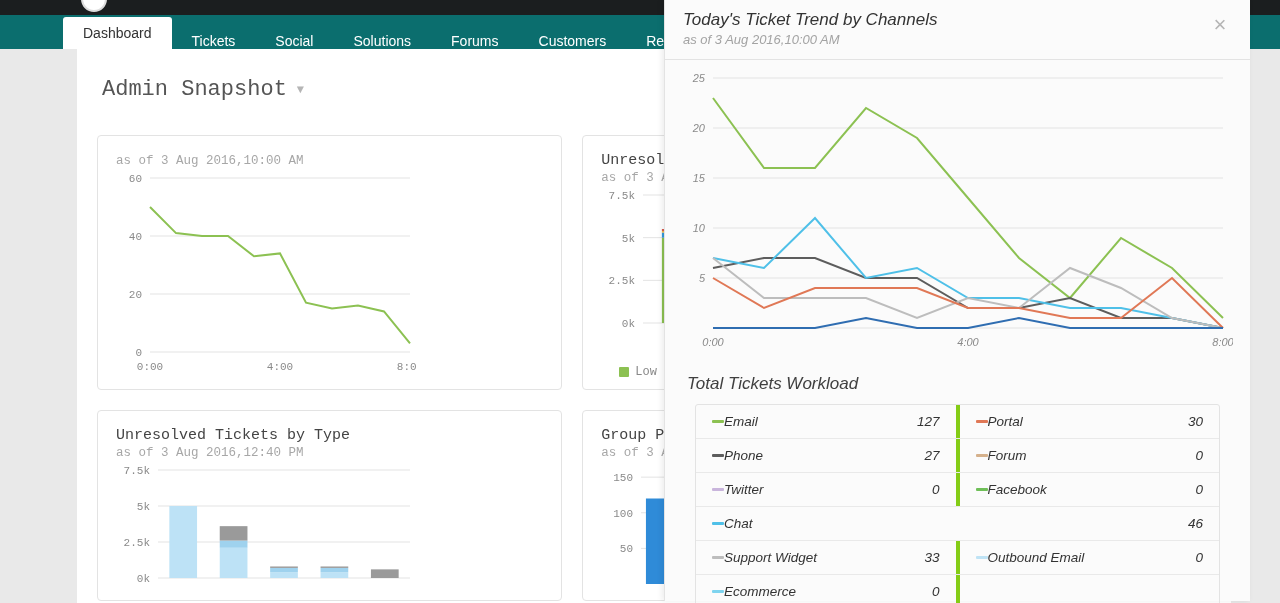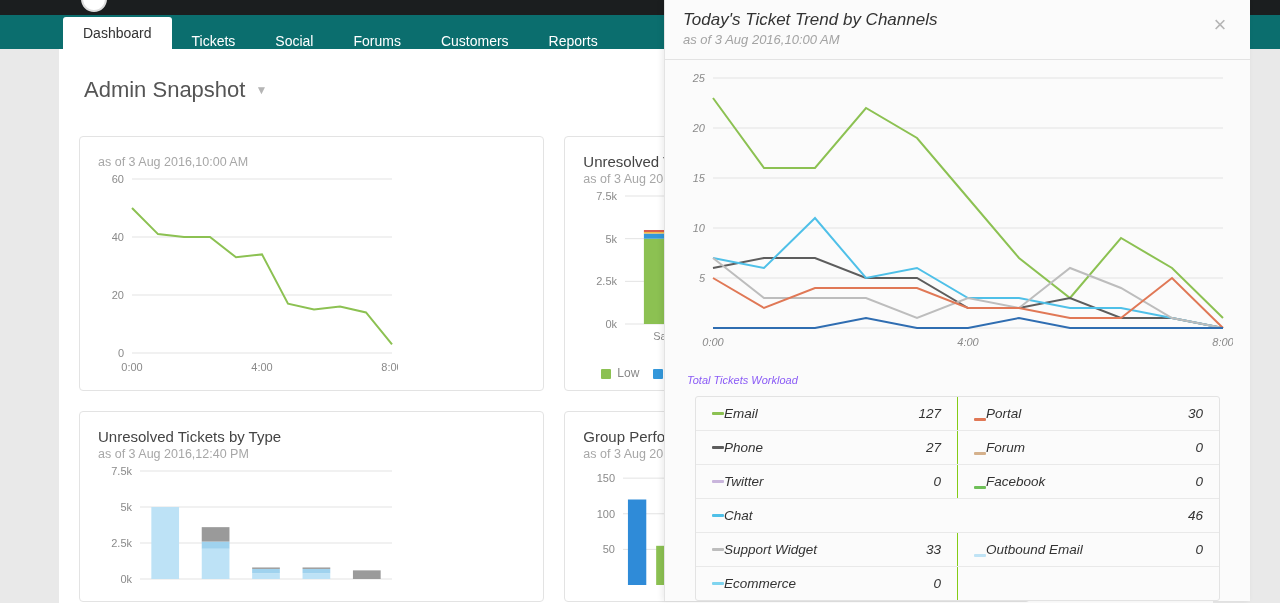--- a/index.html
+++ b/index.html
@@ -2,62 +2,63 @@
 <html><head>
 <meta charset="utf-8">
 <style>
   * { box-sizing: border-box; margin: 0; padding: 0; }
   html, body { width: 1280px; height: 603px; overflow: hidden; font-family: -apple-system, "Helvetica Neue", Arial, sans-serif; background: #e9e9e9; color: #333; }
   .topbar { height: 15px; background: #1b1e1f; position: relative; }
   .topbar .avatar-circle { position:absolute; left:81px; top:-14px; width:26px; height:26px; border-radius:50%; background:#fff; border:2px solid #ddd; }
   .navbar { height: 34px; background: #0b6e6e; display:flex; align-items:stretch; padding-left:63px; }
   .navbar .tab { padding: 0 20px; display:flex; align-items:center; color:#fff; font-size:14px; cursor:pointer;margin-top:17px; }
   .navbar .tab.active { background:#fff; color:#333; border-top-left-radius:3px; border-top-right-radius:3px; margin-top:2px; }
-  .page { position:absolute; left:59px; top:49px; width:1154px; height:554px; background:#fff; }
+  .page { position:absolute; left:77px; top:49px; width:1154px; height:554px; background:#fff;font-family:Liberation Mono, monospace; }
   .page-title { padding: 28px 25px 18px; font-size:22px; color:#555; display:flex; align-items:center; gap:10px; }
   .page-title .chev { color:#b5b5b5; font-size:12px; }
   .cards-row { display:flex; gap:20px; padding: 15px 20px 0; }
   .card { flex:1 1 0; border:1px solid #e3e3e3; border-radius:4px; padding:16px 18px 10px; background:#fff; }
   .card h3 { font-size:15px; font-weight:500; color:#444; }
   .card .sub { font-size:12.5px; color:#a7a7a7; margin-top:2px; }
   .card svg { display:block; }
   .legend-row { display:flex; gap:14px; font-size:12px; color:#888; padding: 6px 0 0 18px;}
   .legend-row span::before { content:""; display:inline-block; width:10px;height:10px; margin-right:6px; vertical-align:middle; border-radius:1px;}
   .lg-low::before{background:#8cc152;} .lg-med::before{background:#3498db;} .lg-high::before{background:#f5b945;} .lg-urg::before{background:#d14233;}
   
   .panel { position:absolute; right:30px; top:0; width:586px; height:601px; background:#fbfbfb; border-left:1px solid #e3e3e3; box-shadow:-2px 0 6px rgba(0,0,0,.08); z-index:10;font-style:italic; }
   .panel-bottom-border { border-bottom:1px solid #e3e3e3; }
   .panel-head { padding:10px 18px 12px; display:flex; align-items:flex-start; justify-content:space-between; }
   .panel-head h2 { font-size:17px; font-weight:500; color:#333; }
   .panel-head .sub { font-size:13px; color:#a3a3a3; margin-top:2px; }
   .panel-close { color:#b5b5b5; font-size:22px; line-height:1; cursor:pointer; padding:4px 6px 0 0; }
   .panel-chart { padding: 10px 18px 0; }
-  .panel-sub-title { font-size:11px; font-weight:500; color:#8b5cf6; padding: 18px 22px 10px; }
+  .panel-sub-title { font-size:17px; font-weight:500; color:#404040; padding: 18px 22px 10px; }
   .workload-table { margin: 0 30px 10px; border:1px solid #e3e3e3; border-radius:3px; font-size:13.5px; }
   .workload-row-wrap { display:flex; }
   .workload-row-wrap + .workload-row-wrap { border-top:1px solid #e9e9e9; }
   .workload-cell { flex:1; padding:9px 16px; display:flex; align-items:center; }
-  .workload-cell + .workload-cell { border-left:1px solid #84cc16;align-items:flex-end; }
+  .workload-cell + .workload-cell { border-left:4px solid #84cc16; }
   .workload-cell .dash { width:12px; height:3px; border-radius:1px; flex:0 0 12px;}
   .workload-cell .lbl { flex:1; color:#333; }
   .workload-cell .val { color:#333; font-weight:400; }
   .axis-text { font-size:11px; fill:#8a8a8a; }
   .axis-line { stroke:#e3e3e3; stroke-width:1; }
 </style>
 </head>
 <body>
 
 <div class="topbar">
   <div class="avatar-circle"></div>
 </div>
 
 <div class="navbar" id="navbar">
     <div class="tab active">Dashboard</div>
     <div class="tab">Tickets</div>
     <div class="tab">Social</div>
+    <div class="tab">Solutions</div>
     <div class="tab">Forums</div>
     <div class="tab">Customers</div>
     <div class="tab">Reports</div>
   </div>
 
 <div class="page">
   <div class="page-title">
     <span>Admin Snapshot</span>
     <span class="chev">▼</span>
   </div>

